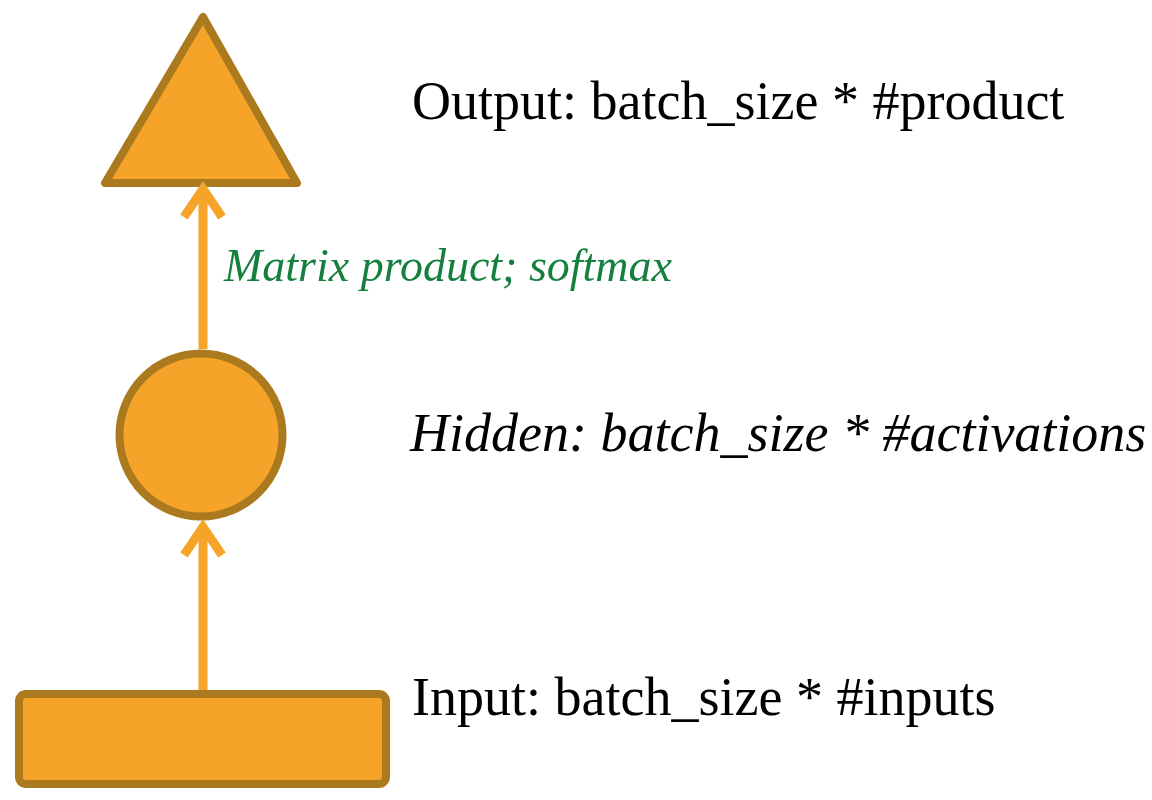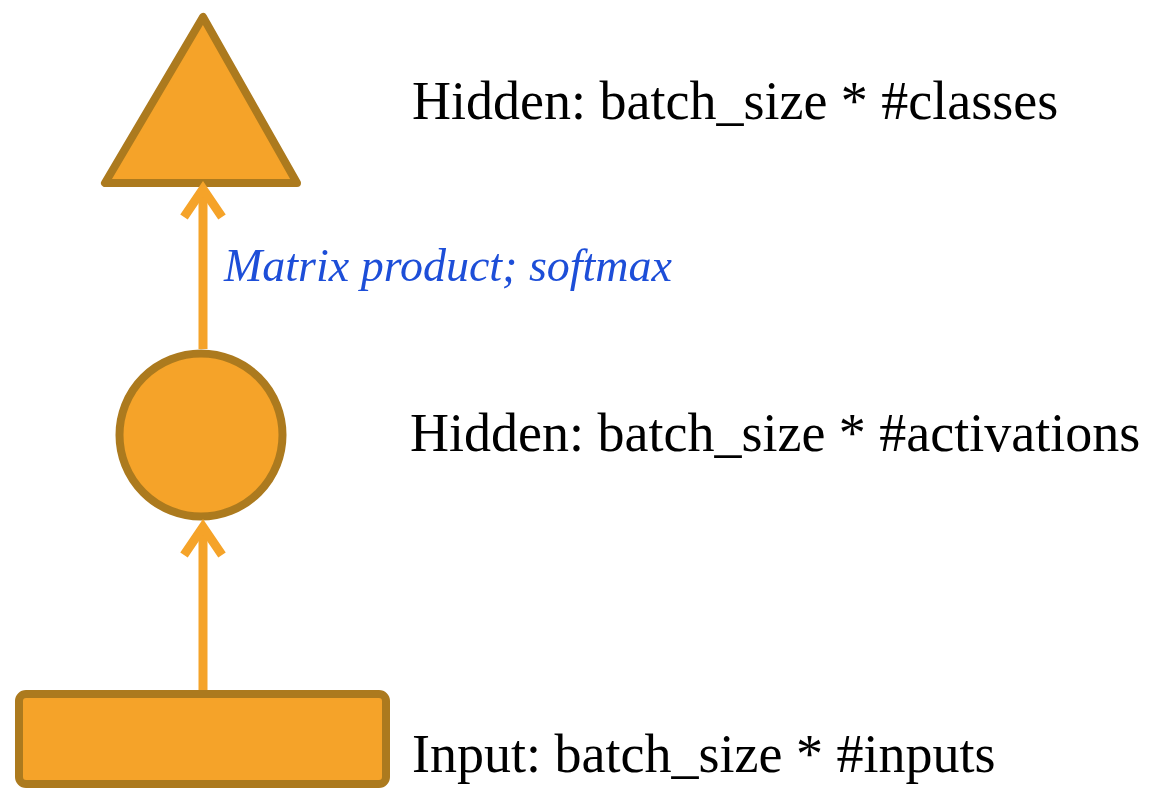--- a/index.html
+++ b/index.html
@@ -22,21 +22,21 @@
   }
   .node-label {
     position: absolute;
     color: #000000;
     font-size: 54px;
     line-height: 1;
     white-space: nowrap;
   }
   .edge-label {
     position: absolute;
-    color: #1d4ed8;
+    color: #15803d;
     font-size: 46px;
     line-height: 1;
     font-style: italic;
     white-space: nowrap;
   }
 </style>
 </head>
 <body>
 
 <div class="canvas">
@@ -53,22 +53,22 @@
     <circle cx="201" cy="435" r="81.5" stroke-width="8" fill="#F5A329" stroke="#AC7A1E"></circle>
 
     <g fill="none" stroke-width="9" stroke-linejoin="miter" stroke="#F5A329">
       <line x1="203" y1="691" x2="203" y2="530"></line>
       <path d="M 184 555 L 203 527 L 222 555"></path>
     </g>
 
     <rect x="19" y="694" width="367" height="90" rx="7" stroke-width="8" stroke-linejoin="round" fill="#F5A329" stroke="#AC7A1E"></rect>
   </svg>
 
-  <div class="node-label" style="left: 412px; top: 74px;">Hidden: batch_size * #classes</div>
+  <div class="node-label" style="left: 412px; top: 74px;">Output: batch_size * #product</div>
 
   <div class="edge-label" style="left: 224px; top: 243px;">Matrix product; softmax</div>
 
-  <div class="node-label" style="left: 410px; top: 406px;">Hidden: batch_size * #activations</div>
+  <div class="node-label" style="left: 410px; top: 406px; font-style: italic;">Hidden: batch_size * #activations</div>
 
 
-  <div class="node-label" style="left: 412px; top: 727px;">Input: batch_size * #inputs</div>
+  <div class="node-label" style="left: 412px; top: 670px;">Input: batch_size * #inputs</div>
 
 </div>
 
 </body></html>

